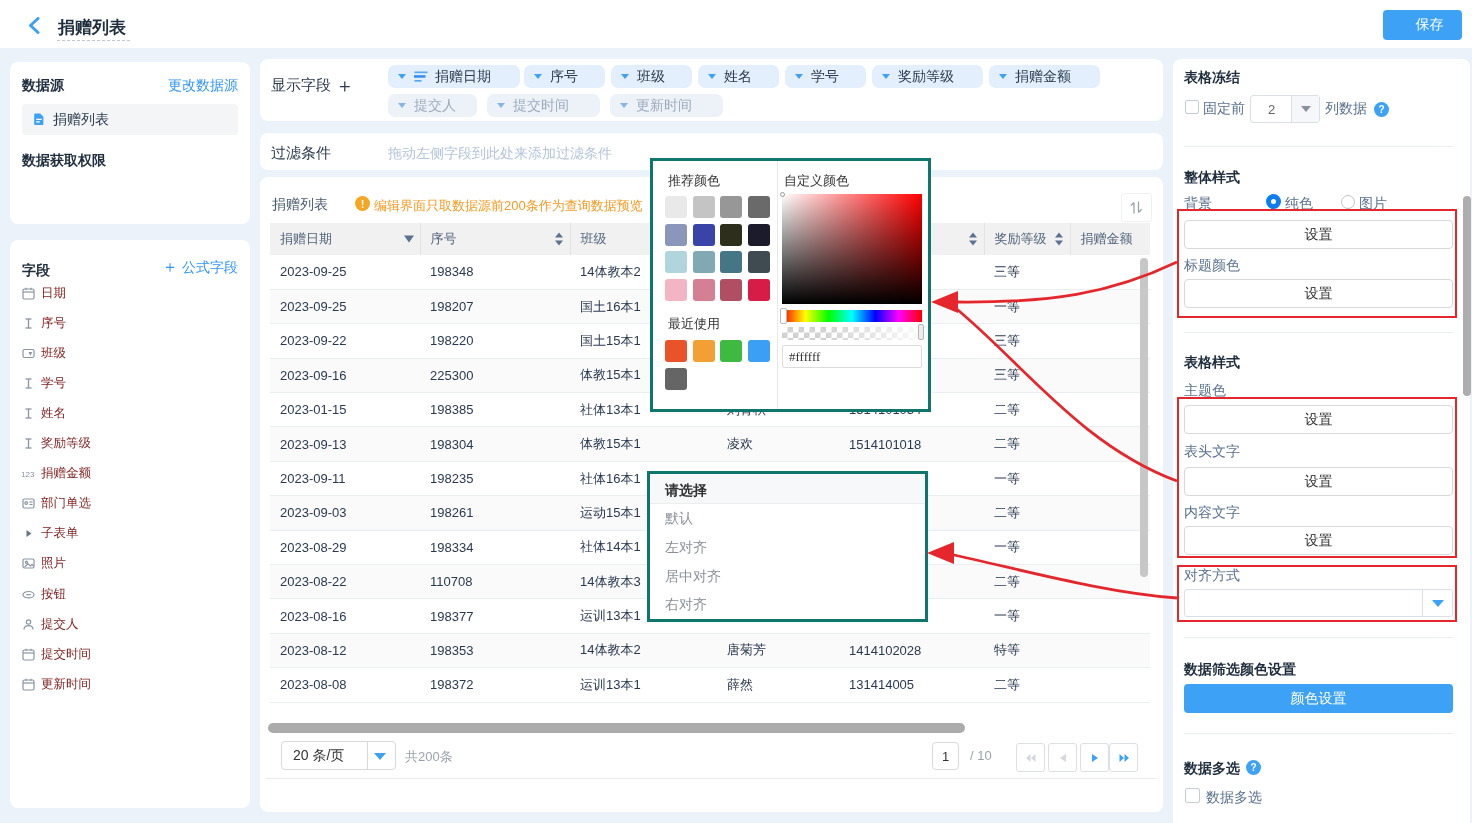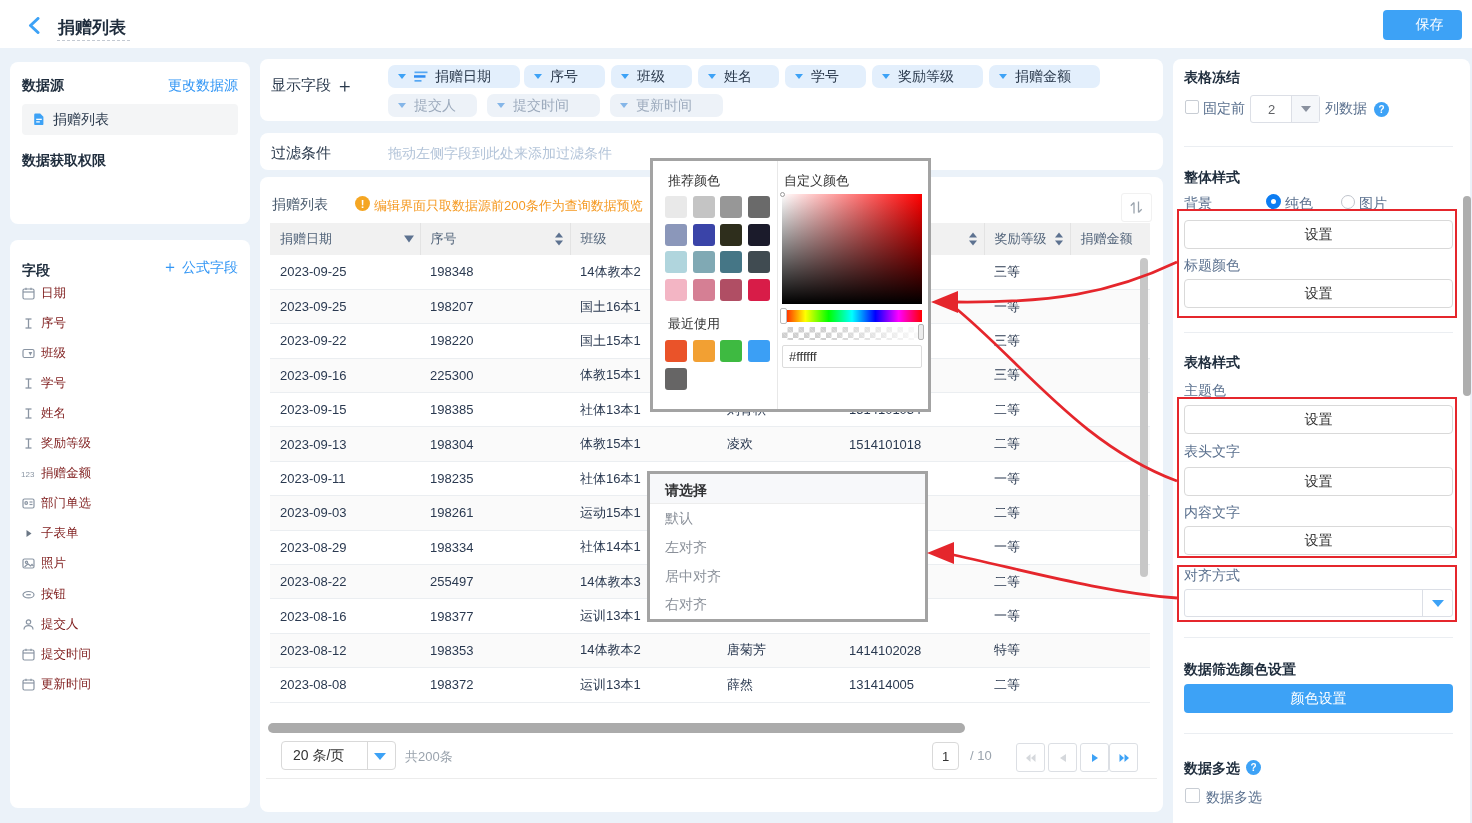--- a/index.html
+++ b/index.html
@@ -20,21 +20,21 @@
 .chip2 { background:#edf2f8; color:#9dabbd; }
 .chip2 .arr { border-top-color:#85b6e8; }
 .fitem { position:absolute; left:11px; height:20px; display:flex; align-items:center; font-size:12.5px; color:#7f1d1d; }
 .fico { width:14px; height:14px; margin-right:6px; display:flex; align-items:center; justify-content:center; }
 table.grid { border-collapse:collapse; table-layout:fixed; width:880px; font-size:13px; }
 table.grid th { background:#f1f1f1; color:#52647a; font-weight:normal; text-align:left; height:32px; padding:0 0 0 10px; border-right:1px solid #e3e3e3; position:relative; }
 .thico { position:absolute; right:6px; top:50%; transform:translateY(-50%); line-height:0; }
 table.grid td { height:34.4px; padding:0 0 0 10px; border-bottom:1px solid #ebeef1; color:#2a3950; white-space:nowrap; overflow:hidden; }
 table.grid tr.even td { background:#fafafa; }
 .swatch { position:absolute; width:22px; height:22px; border-radius:3px; }
-.popup { position:absolute; background:#fff; border:3px solid #a3a3a3; z-index:20; }
+.popup { position:absolute; background:#fff; border:3px solid #0f766e; z-index:20;font-family:Liberation Serif, serif; }
 </style>
 </head>
 <body>
 
 <div class="abs" style="left:0;top:0;width:1472px;height:48px;background:#fff;">
   <svg class="abs" style="left:28px;top:17px;" width="12" height="17" viewBox="0 0 12 17">
       <polyline points="10,1.5 2.5,8.5 10,15.5" fill="none" stroke="#3da2f6" stroke-width="3" stroke-linecap="round" stroke-linejoin="round"></polyline>
     </svg>
   <div class="abs bold" style="left:58px;top:16px;font-size:17px;color:#1f2d3d;">捐赠列表</div>
   <div class="abs" style="left:57px;top:40px;width:73px;border-bottom:1px dashed #c3c9d2;"></div>
@@ -235,21 +235,21 @@
           <tr class="even">
             <td>2023-09-16</td>
             <td>225300</td>
             <td>体教15本1</td>
             <td>周晓文</td>
             <td>1514101012</td>
             <td>三等</td>
             <td></td>
           </tr>
           <tr>
-            <td>2023-09-15</td>
+            <td>2023-01-15</td>
             <td>198385</td>
             <td>社体13本1</td>
             <td>刘青秋</td>
             <td>1514101034</td>
             <td>二等</td>
             <td></td>
           </tr>
           <tr class="even">
             <td>2023-09-13</td>
             <td>198304</td>
@@ -281,21 +281,21 @@
             <td>2023-08-29</td>
             <td>198334</td>
             <td>社体14本1</td>
             <td>许文强</td>
             <td>1414101009</td>
             <td>一等</td>
             <td></td>
           </tr>
           <tr class="even">
             <td>2023-08-22</td>
-            <td>255497</td>
+            <td>110708</td>
             <td>14体教本3</td>
             <td>黄小明</td>
             <td>1414101033</td>
             <td>二等</td>
             <td></td>
           </tr>
           <tr>
             <td>2023-08-16</td>
             <td>198377</td>
             <td>运训13本1</td>

